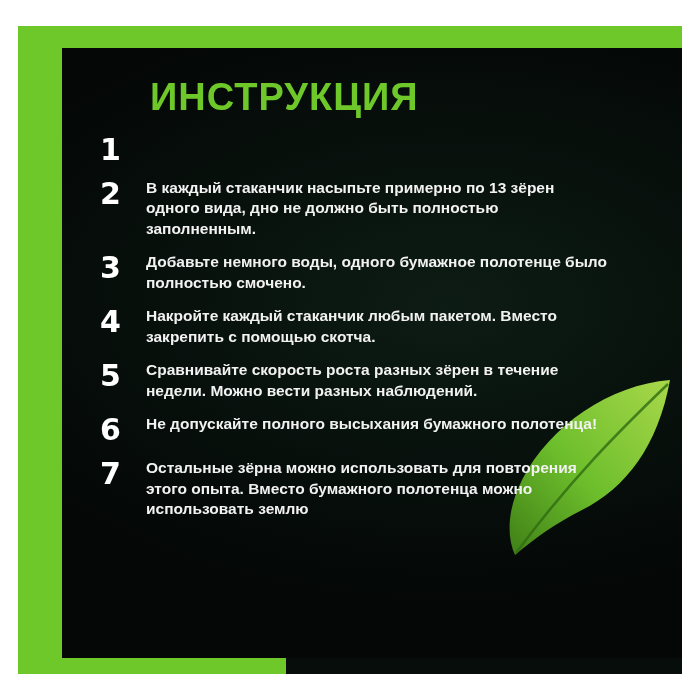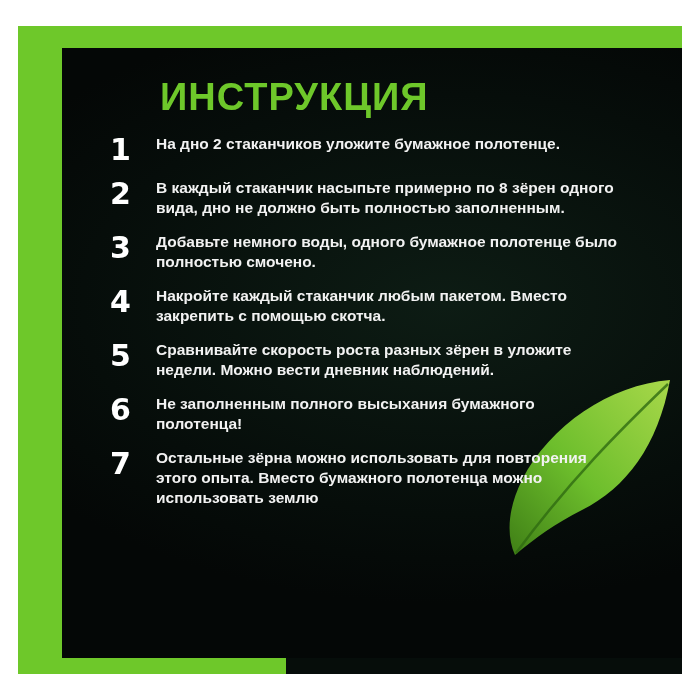--- a/index.html
+++ b/index.html
@@ -98,21 +98,21 @@
     right: 10px;
     bottom: 110px;
     width: 230px;
     height: 230px;
     z-index: 33;
     pointer-events: none;
   }
 
   .content {
     position: absolute;
-    left: 160px;
+    left: 150px;
     top: 78px;
     width: 500px;
     z-index: 35;
   }
   .title {
     color: #6ec82a;
     font-size: 38px;
     font-weight: bold;
     letter-spacing: 1px;
     margin: 0 0 18px 0;
@@ -170,46 +170,45 @@
     <path d="M208 24 C160 70 110 120 56 193" stroke="#2f6b12" stroke-width="2.5" fill="none" opacity="0.8"></path>
   </svg>
 
   <div class="content">
     <h1 class="title">ИНСТРУКЦИЯ</h1>
 
     <div class="steps">
 
       <div class="step">
         <div class="step-num">1</div>
-        <div class="step-text">На дно 2 стаканчиков уложите бумажное полотенце.</div>
       </div>
 
       <div class="step">
         <div class="step-num">2</div>
-        <div class="step-text">В каждый стаканчик насыпьте примерно по 8 зёрен одного вида, дно не должно быть полностью заполненным.</div>
+        <div class="step-text">В каждый стаканчик насыпьте примерно по 13 зёрен одного вида, дно не должно быть полностью заполненным.</div>
       </div>
 
       <div class="step">
         <div class="step-num">3</div>
         <div class="step-text">Добавьте немного воды, одного бумажное полотенце было полностью смочено.</div>
       </div>
 
       <div class="step">
         <div class="step-num">4</div>
         <div class="step-text">Накройте каждый стаканчик любым пакетом. Вместо закрепить с помощью скотча.</div>
       </div>
 
       <div class="step">
         <div class="step-num">5</div>
-        <div class="step-text">Сравнивайте скорость роста разных зёрен в уложите недели. Можно вести дневник наблюдений.</div>
+        <div class="step-text">Сравнивайте скорость роста разных зёрен в течение недели. Можно вести разных наблюдений.</div>
       </div>
 
       <div class="step">
         <div class="step-num">6</div>
-        <div class="step-text">Не заполненным полного высыхания бумажного полотенца!</div>
+        <div class="step-text">Не допускайте полного высыхания бумажного полотенца!</div>
       </div>
 
       <div class="step">
         <div class="step-num">7</div>
         <div class="step-text">Остальные зёрна можно использовать для повторения этого опыта. Вместо бумажного полотенца можно использовать землю</div>
       </div>
 
     </div>
   </div>
 

